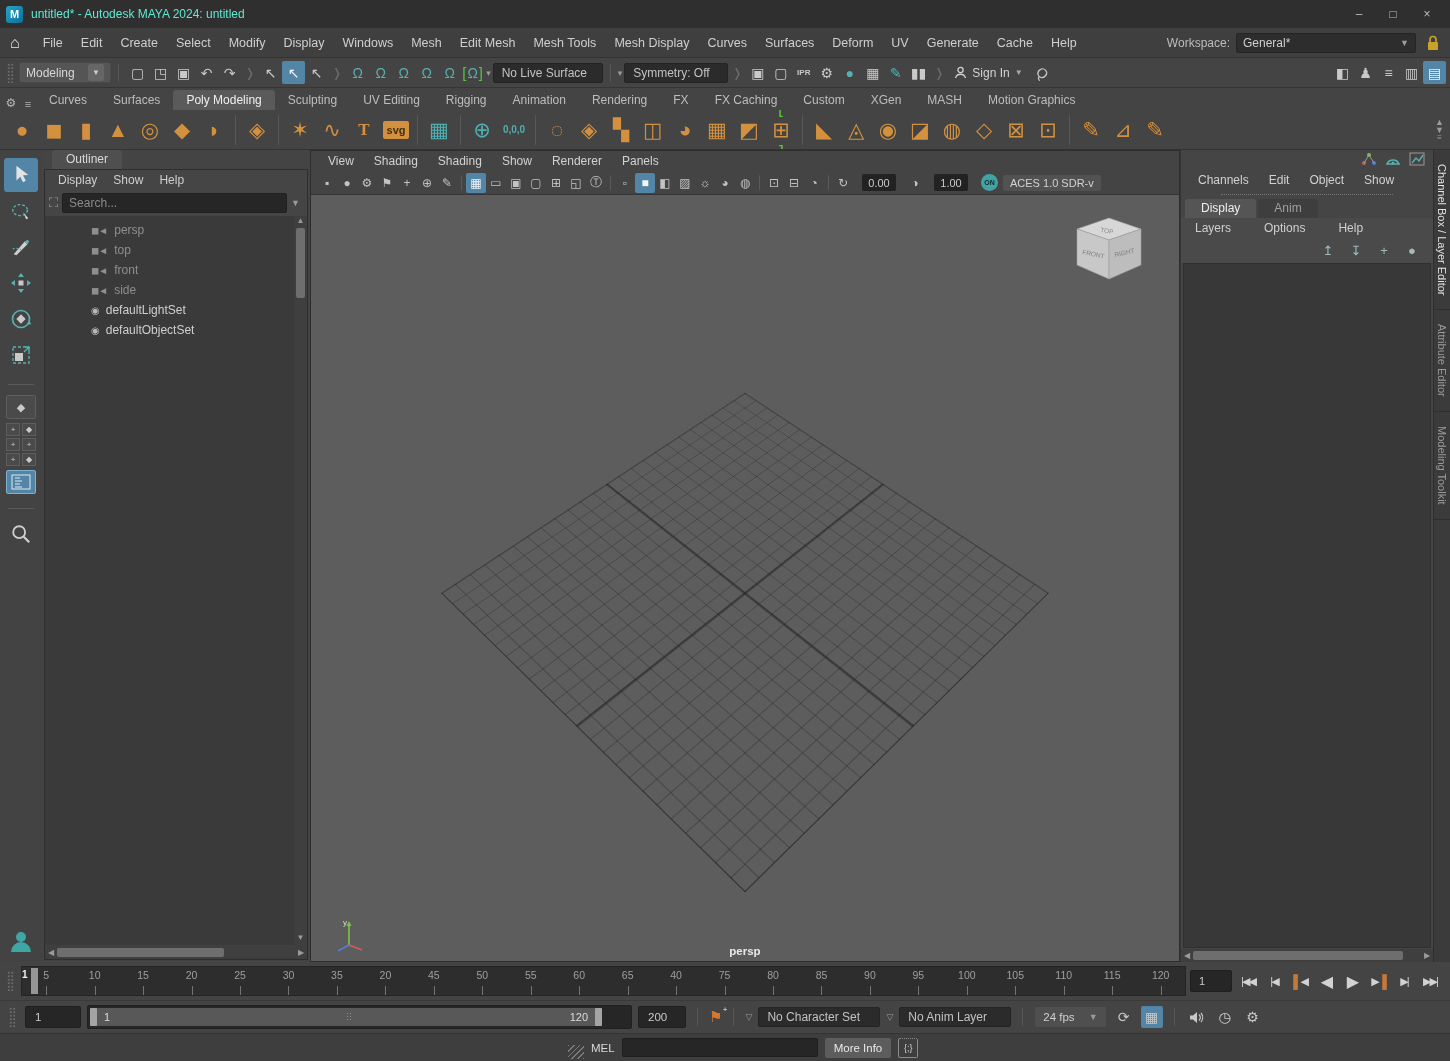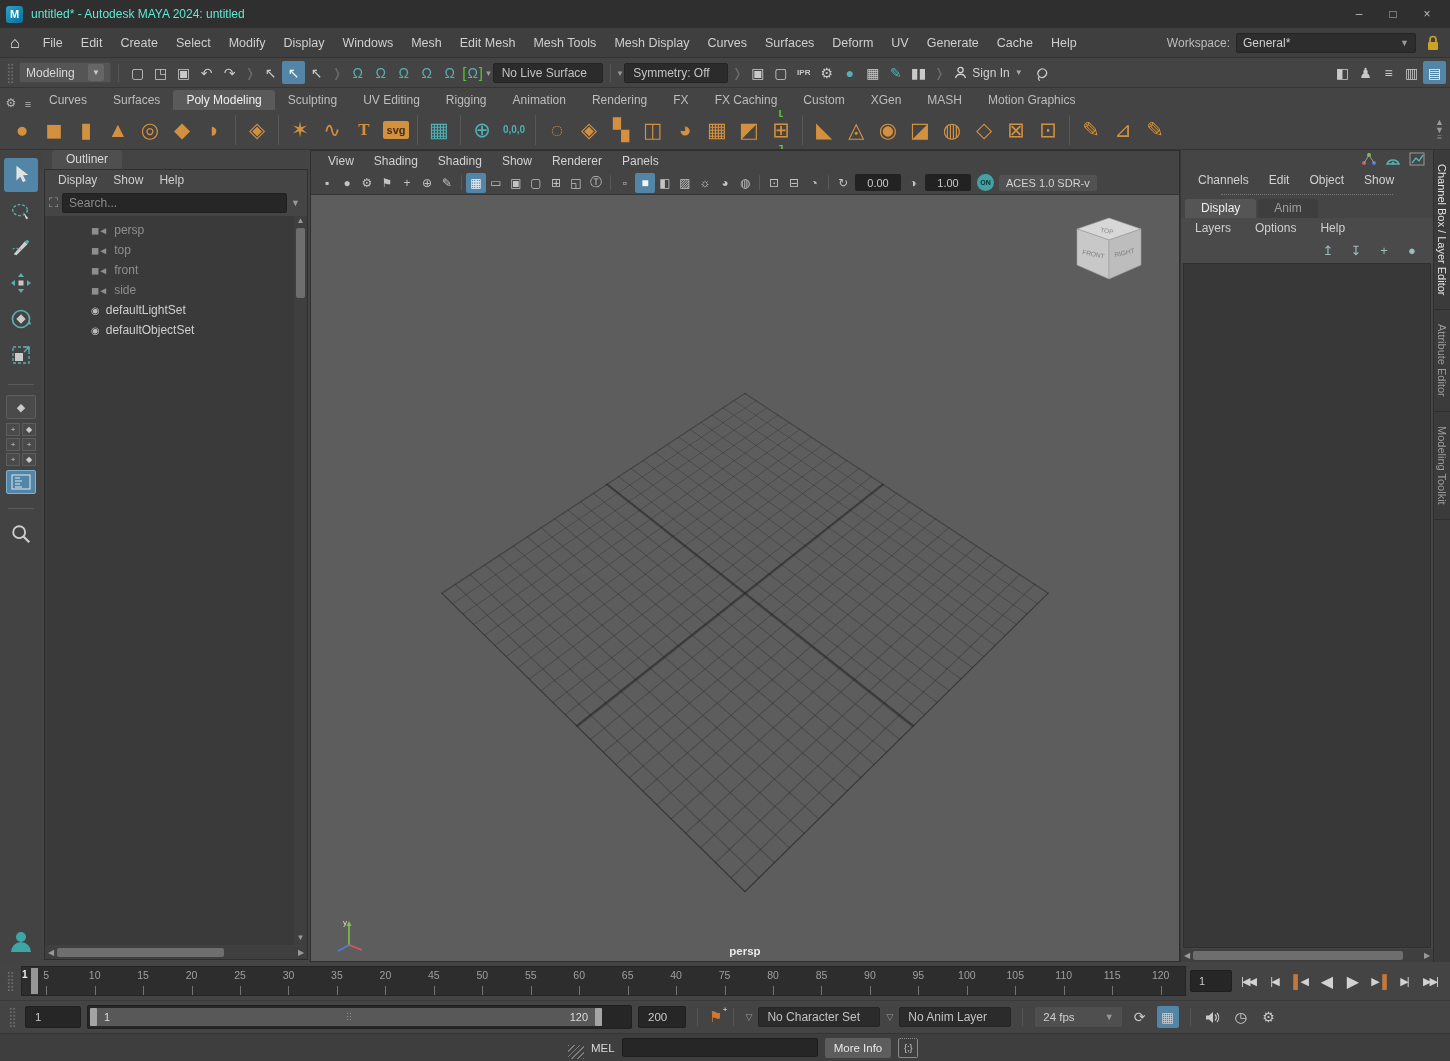--- a/index.html
+++ b/index.html
@@ -104,21 +104,21 @@
   .hscroll .track { flex:1; display:flex; }
 
   
   .viewport-col { flex:1; display:flex; flex-direction:column; min-width:0; border:1px solid #2e2e2e; background:#444; }
   .vp-menus { height:20px; display:flex; gap:2px; padding:2px 8px; }
   .vp-menu { padding:1px 9px; color:#d2d2d2; font-size:12px; }
   .vp-icons { height:24px; display:flex; align-items:center; padding:0 6px; gap:1px; border-bottom:1px solid #353535; overflow:hidden; }
   .vp-ico { min-width:20px; height:20px; display:flex; align-items:center; justify-content:center; color:#c3c3c3; font-size:12px; border-radius:2px; flex:0 0 auto; }
   .vp-ico.hl { background:#5285a6; color:#f0f5f8; }
   .vp-ico.divider { min-width:1px; width:1px; height:15px; background:#5a5a5a; margin:0 4px; }
-  .vp-field { width:46px; height:17px; background:#222; border-radius:2px; color:#c9c9c9; font-size:11px; display:flex; align-items:center; justify-content:center; margin:0 1px; }
+  .vp-field { width:34px; height:17px; background:#222; border-radius:2px; color:#c9c9c9; font-size:11px; display:flex; align-items:center; justify-content:center; margin:0 8px; }
   .on-badge { width:17px; height:17px; border-radius:50%; background:#45a2a4; color:#0b2e2e; font-size:7px; font-weight:bold; display:flex; align-items:center; justify-content:center; margin:0 4px; }
   .aces { background:#525252; color:#d2d2d2; font-size:11px; padding:2px 7px; border-radius:2px; white-space:nowrap; }
   .canvas { flex:1; background:#5d5d5d; position:relative; overflow:hidden; perspective:1300px; perspective-origin:50% 0%; }
   .gridplane { position:absolute; left:calc(50% - 215px); top:calc(50% - 200px); width:430px; height:430px;
     border:1px solid rgba(32,32,32,.45);
     background:
       linear-gradient(to right, transparent calc(50% - 1px), rgba(28,28,28,.55) calc(50% - 1px), rgba(28,28,28,.55) calc(50% + 1px), transparent calc(50% + 1px)),
       linear-gradient(to bottom, transparent calc(50% - 1px), rgba(28,28,28,.55) calc(50% - 1px), rgba(28,28,28,.55) calc(50% + 1px), transparent calc(50% + 1px)),
       repeating-linear-gradient(to right, rgba(38,38,38,.38) 0 1px, transparent 1px 17.9px),
       repeating-linear-gradient(to bottom, rgba(38,38,38,.38) 0 1px, transparent 1px 17.9px);
@@ -131,21 +131,21 @@
   .cb-col { width:253px; background:#454545; display:flex; flex-direction:column; flex:0 0 auto; border-left:1px solid #363636; }
   .cb-icons { height:20px; display:flex; justify-content:flex-end; gap:8px; padding:2px 8px; }
   .cb-menus { height:22px; display:flex; gap:2px; padding:2px 8px; }
   .cb-menu { padding:1px 9px; color:#d2d2d2; font-size:12px; }
   .cb-top { height:368px; display:flex; align-items:center; justify-content:center; padding:0 14px; }
   .cb-msg { color:#c7c7c7; font-size:11.5px; text-align:center; line-height:1.55; white-space:pre-line; }
   .cb-divider { border-top:1px dotted #777; margin:2px 40px; }
   .layer-tabs { height:21px; display:flex; padding:2px 4px 0; gap:2px; }
   .ltab { padding:2px 16px; font-size:12px; color:#9f9f9f; border-radius:3px 3px 0 0; background:#3e3e3e; }
   .ltab.active { background:#555; color:#eee; }
-  .layer-menus { height:21px; display:flex; gap:8px; padding:2px 6px; background:#4a4a4a; }
+  .layer-menus { height:21px; display:flex; gap:17px; padding:2px 6px; background:#4a4a4a; }
   .layer-menu { padding:1px 8px; color:#cfcfcf; font-size:12px; }
   .layer-icons { height:24px; display:flex; justify-content:flex-end; gap:6px; padding:2px 10px; background:#4a4a4a; }
   .layer-ibtn { width:22px; height:18px; display:flex; align-items:center; justify-content:center; color:#9fbcbc; font-size:13px; }
   .layer-list { flex:1; background:#383838; border:1px solid #2f2f2f; margin:0 2px; }
 
   
   .side-strip { width:17px; background:#3b3b3b; display:flex; flex-direction:column; align-items:center; flex:0 0 auto; border-left:1px solid #2e2e2e; }
   .side-tab { writing-mode:vertical-rl; font-size:11px; color:#9a9a9a; padding:14px 2px; border-bottom:1px solid #2f2f2f; }
   .side-tab.active { color:#e2e2e2; }
 
@@ -169,21 +169,21 @@
   .rfield.start { width:56px; } .rfield.end { width:48px; }
   .range-track { width:545px; height:24px; background:#262626; border:1px solid #1f1f1f; border-radius:2px; display:flex; align-items:center; padding:2px; }
   .range-bar { height:18px; background:#585858; border-radius:2px; flex:0 0 95%; display:flex; align-items:center; position:relative; }
   .rhandle { width:7px; height:18px; background:#a4a4a4; border-radius:1px; }
   .rlabel { color:#dcdcdc; font-size:11px; padding:0 7px; }
   .rlabel.right { margin-left:auto; }
   .rgrip { position:absolute; left:50%; top:4px; width:7px; height:10px; background-image:radial-gradient(#8f8f8f 1px, transparent 1px); background-size:3px 3px; }
   .caret-sm { color:#9a9a9a; font-size:9px; }
   .bookmark { color:#d3792f; font-size:15px; position:relative; }
   .bookmark sup { color:#e8e8e8; font-size:8px; position:absolute; top:-3px; right:-5px; }
-  .fps-select { background:#4f4f4f; border:1px solid #434343; height:22px; display:flex; align-items:center; gap:30px; padding:0 8px; border-radius:2px; color:#cfcfcf; font-size:11.5px; }
+  .fps-select { background:#4f4f4f; border:1px solid #434343; height:22px; display:flex; align-items:center; gap:14px; padding:0 8px; border-radius:2px; color:#cfcfcf; font-size:11.5px; }
   .rico { min-width:22px; height:22px; display:flex; align-items:center; justify-content:center; color:#c9c9c9; font-size:14px; border-radius:2px; }
   .rico.hl { background:#5285a6; }
 
   
   .cmd-row { height:28px; display:flex; align-items:center; padding:2px 6px; gap:7px; flex:0 0 auto; background:#3e3e3e; border-top:1px solid #343434; }
   .cmd-spacer { width:578px; display:flex; justify-content:flex-end; align-items:flex-end; height:100%; }
   .diag-grip { width:16px; height:14px; background:repeating-linear-gradient(135deg, #7a7a7a 0 1px, transparent 1px 4px); }
   .mel-label { color:#d8d8d8; font-size:11.5px; }
   .mel-input { width:196px; height:19px; background:#262626; border:1px solid #1e1e1e; border-radius:2px; color:#ddd; font-family:inherit; font-size:11.5px; padding:0 5px; }
   .warn-box { flex:1; height:20px; background:#d8d78e; color:#2a2a1a; font-size:11.5px; display:flex; align-items:center; padding:0 7px; white-space:nowrap; overflow:hidden; }

